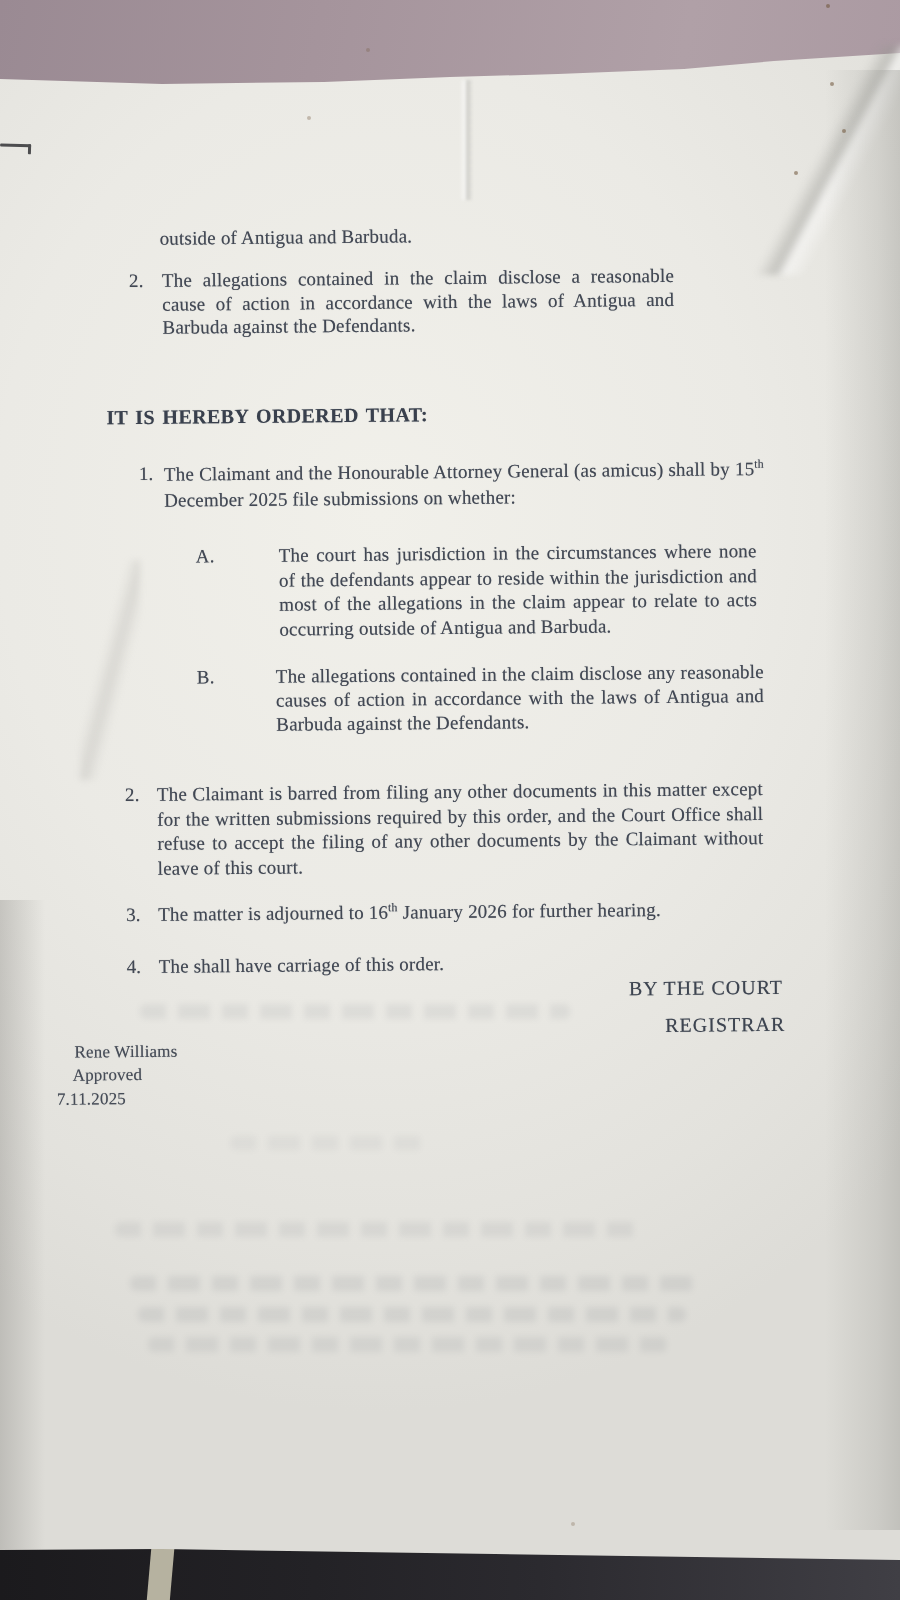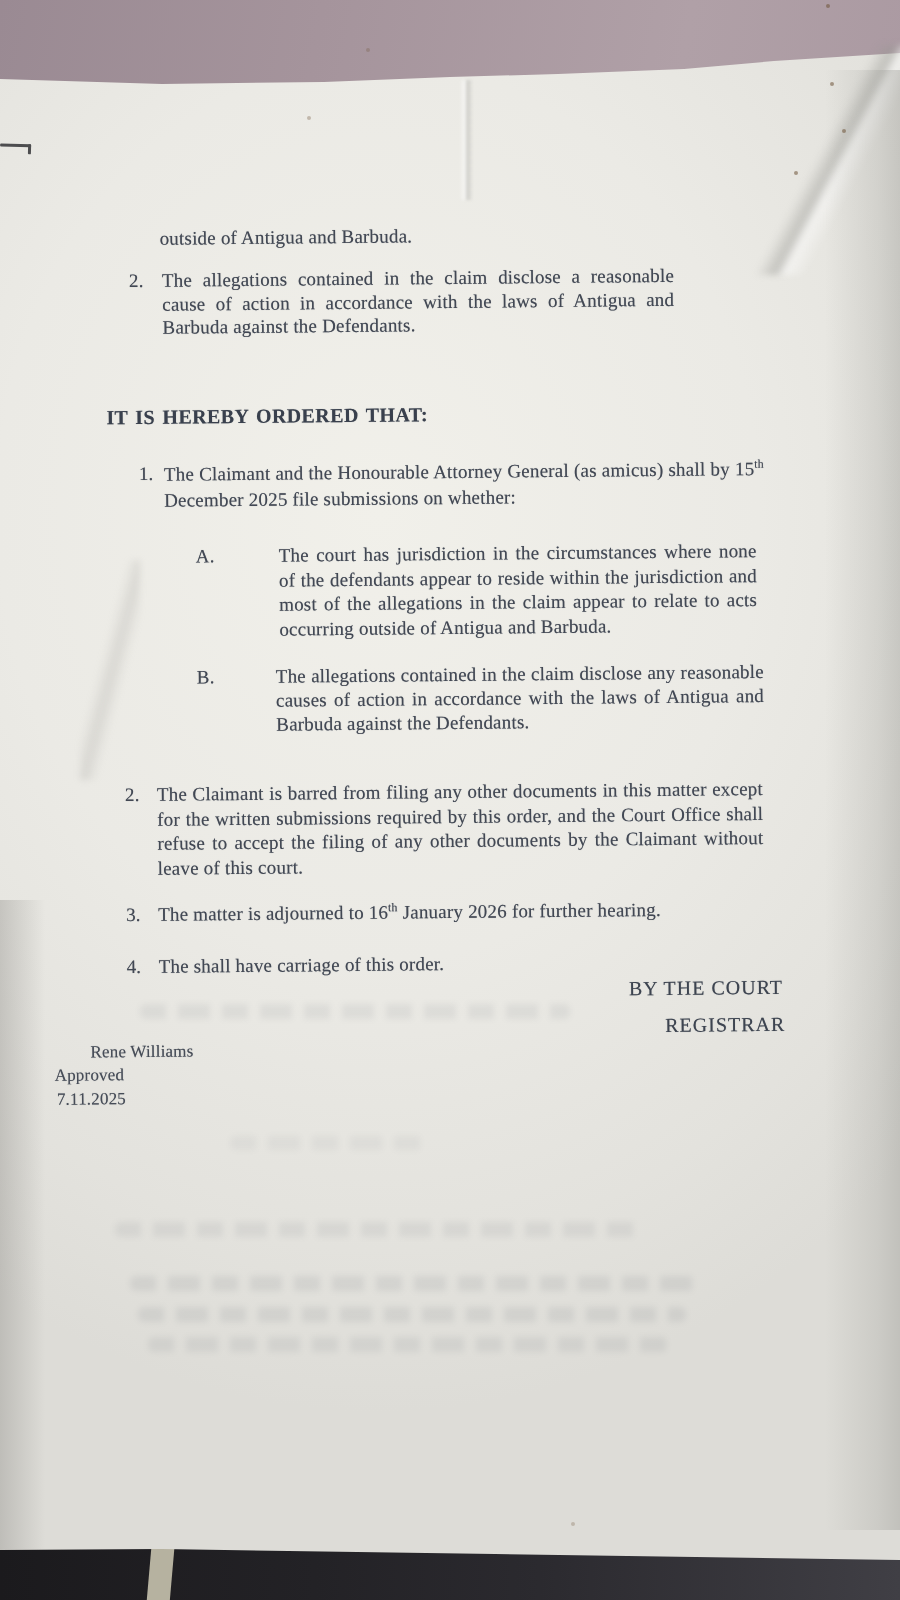--- a/index.html
+++ b/index.html
@@ -145,18 +145,18 @@
 
     <div class="txt num" style="left:125px;top:900px">3.</div>
     <div class="txt" style="left:157px;top:900px;width:620px"><span>The matter is adjourned to 16</span><sup>th</sup><span> January 2026 for further hearing.</span></div>
 
     <div class="txt num" style="left:125px;top:952px">4.</div>
     <div class="txt" style="left:157px;top:952px;width:500px">The shall have carriage of this order.</div>
 
     <div class="txt caps" style="left:627px;top:978px">BY THE COURT</div>
     <div class="txt caps" style="left:663px;top:1015px">REGISTRAR</div>
 
-    <div class="txt sig" style="left:88px;top:1037px">Rene Williams</div>
-    <div class="txt sig" style="left:52px;top:1060px">Approved</div>
+    <div class="txt sig" style="left:72px;top:1037px">Rene Williams</div>
+    <div class="txt sig" style="left:70px;top:1060px">Approved</div>
     <div class="txt sig" style="left:54px;top:1084px">7.11.2025</div>
 
   </div>
 </div>
 
 </body></html>

